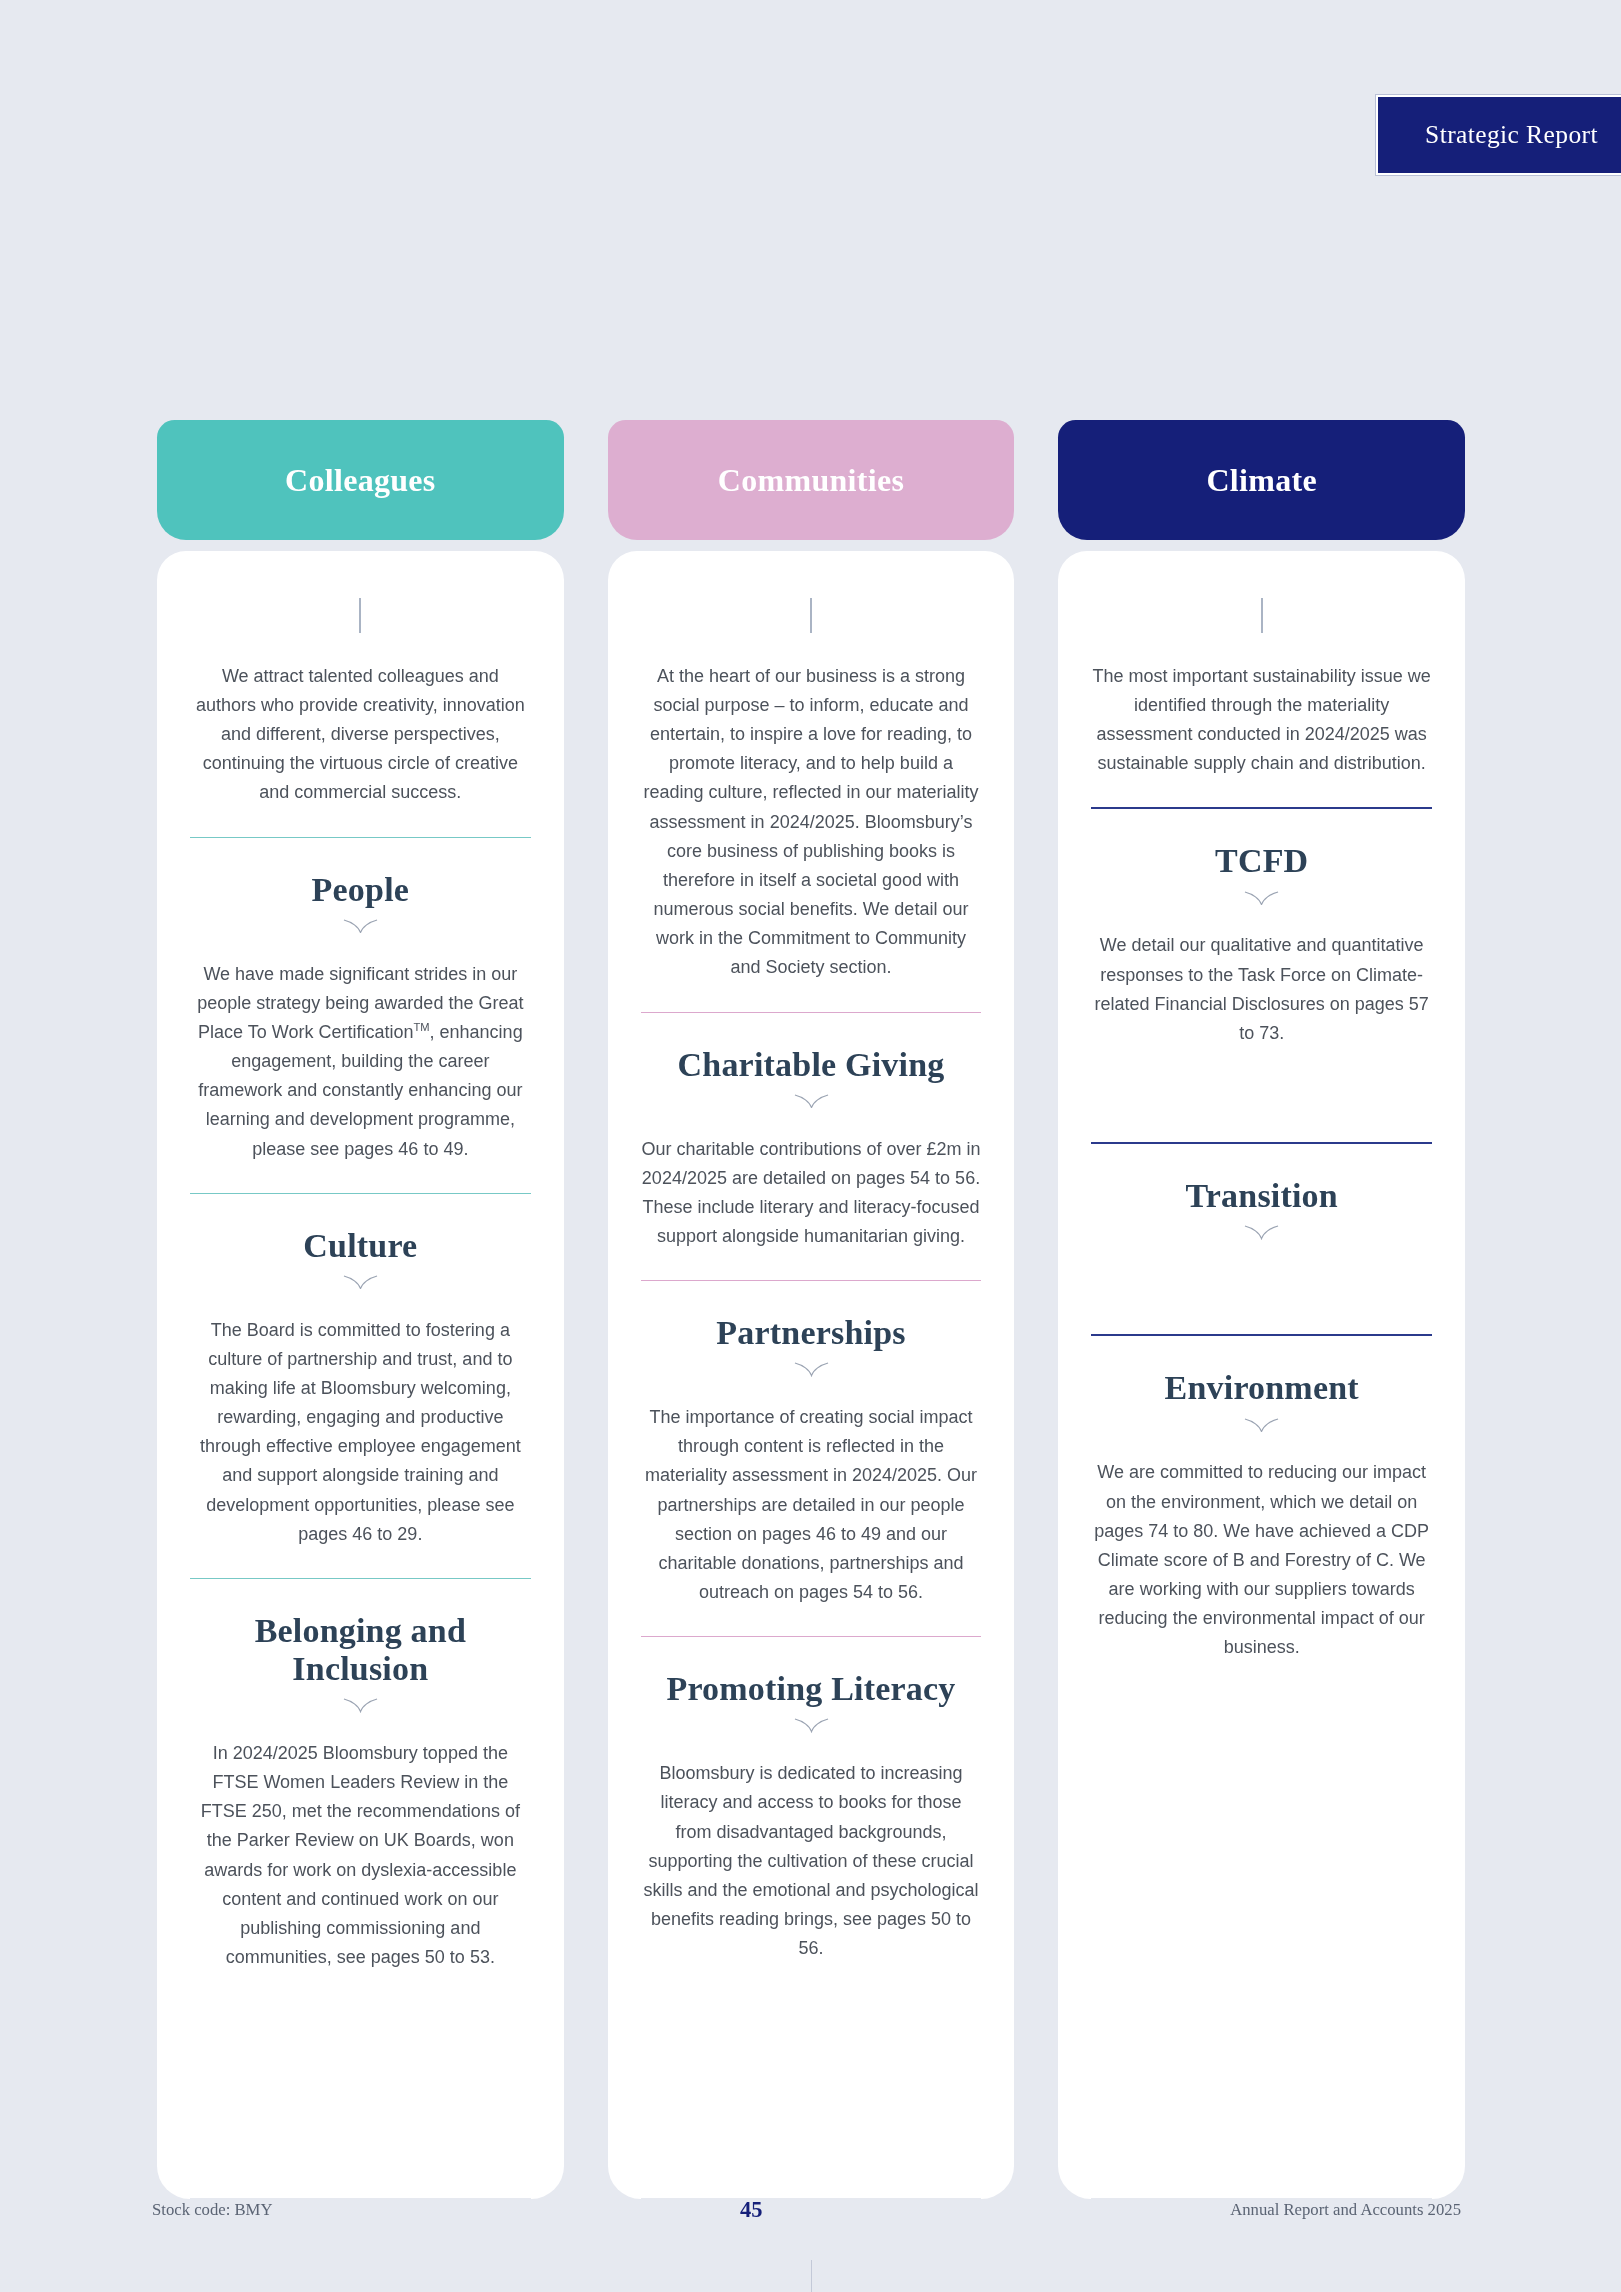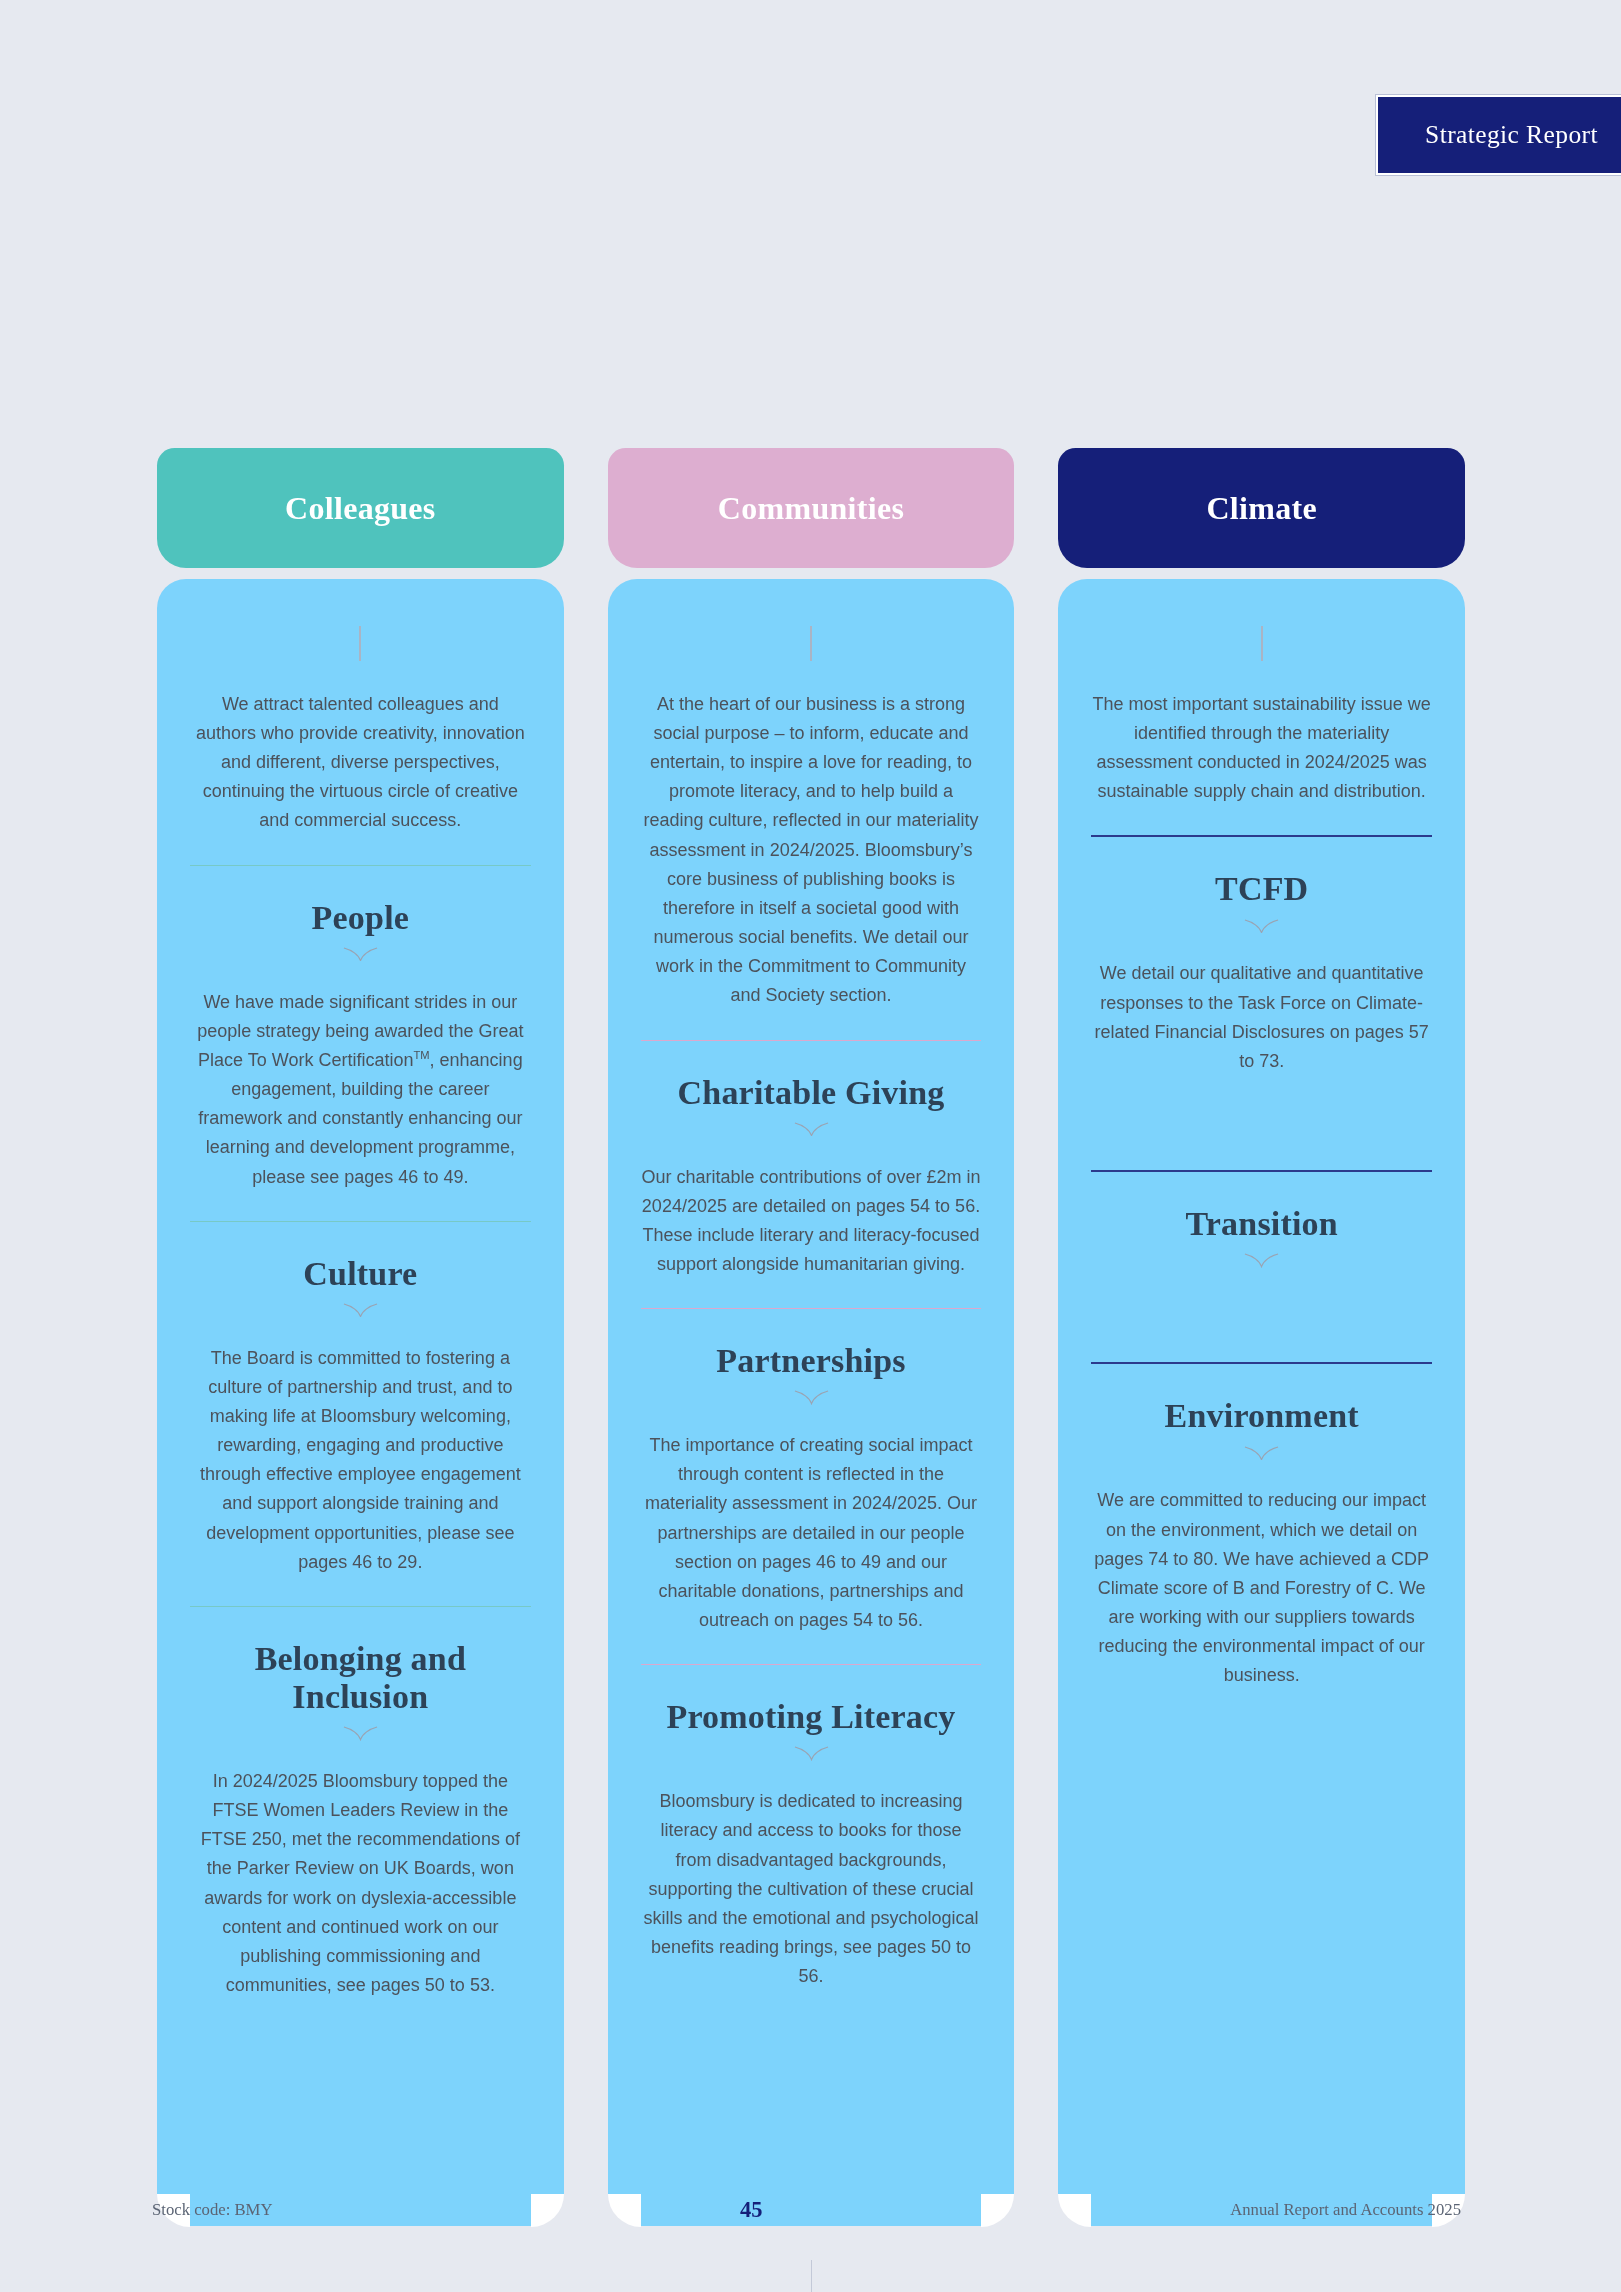--- a/index.html
+++ b/index.html
@@ -53,35 +53,34 @@
   }
 
   .col-header {
     height: 120px;
     border-radius: 17.6px 17.6px 29px 29px;
     display: flex;
     align-items: center;
     justify-content: center;
     position: relative;
     z-index: 1;
-    margin-top: 28px;
   }
   .col-header span {
     font-family: "Liberation Serif", serif;
     font-weight: bold;
     font-size: 32px;
     color: #ffffff;
     letter-spacing: 0.3px;
   }
 
   
   .col-card {
     position: relative;
     margin-top: 10.8px;
-    background: #7dd3fc;
+    background: #ffffff;
     border-radius: 29px 29px 0 0;
     padding: 47px 33px 0 33px;
     min-height: 1059px;
     box-sizing: border-box;
   }
   .col-card.tall   { min-height: 1647px; }
   .col-card.mid    { min-height: 1647px; }
   .col-card.short  { min-height: 1647px; }
 
   .notch {

